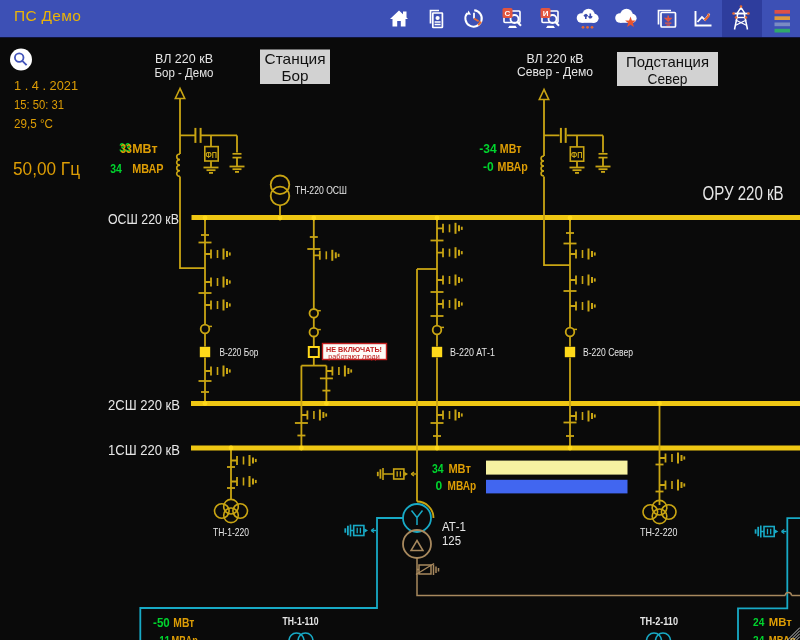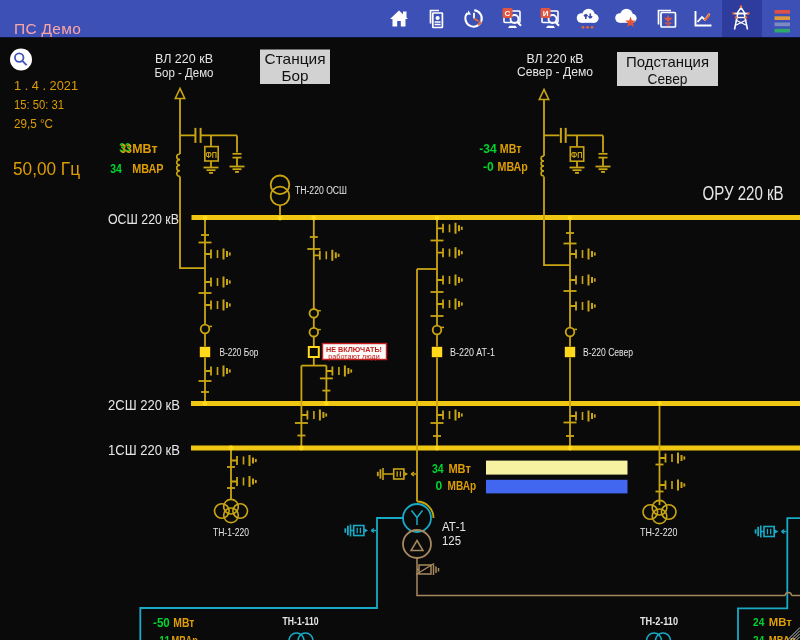--- a/index.html
+++ b/index.html
@@ -1,16 +1,16 @@
 <!DOCTYPE html>
 <html><head><meta charset="utf-8">
 <style>
 html,body{margin:0;padding:0;width:800px;height:640px;background:#0a0a0a;overflow:hidden}
 #hdr{position:absolute;left:0;top:0;width:800px;height:38px;background:#3d50b5;border-bottom:1px solid #10153a;box-sizing:border-box;z-index:5}
-#title{position:absolute;left:14px;top:20px;font:15.5px "Liberation Sans",sans-serif;color:#fca5a5;letter-spacing:.3px}
+#title{position:absolute;left:14px;top:7px;font:15.5px "Liberation Sans",sans-serif;color:#eab308;letter-spacing:.3px}
 svg{position:absolute;left:0;top:0}
 </style></head>
 <body>
 <svg width="800" height="640" viewBox="0 0 800 640">
 <path d="M191.5 217.5H800" stroke="#efc713" stroke-width="5" fill="none"></path>
 <path d="M191 403.5H800" stroke="#efc713" stroke-width="5" fill="none"></path>
 <path d="M191 448H800" stroke="#efc713" stroke-width="5" fill="none"></path>
 <path d="M180 88.5 L175.3 98.5 H184.7 Z" stroke="#c9a513" stroke-width="1.6" fill="none"></path>
 <path d="M180 98.5V154" stroke="#c9a513" stroke-width="1.8" fill="none"></path>
 <path d="M180 154A3.30 2.80 0 1 0 180 159.6 A3.30 2.80 0 1 0 180 165.2 A3.30 2.80 0 1 0 180 170.8 A3.30 2.80 0 1 0 180 176.4 " stroke="#c9a513" stroke-width="1.6" fill="none"></path>

